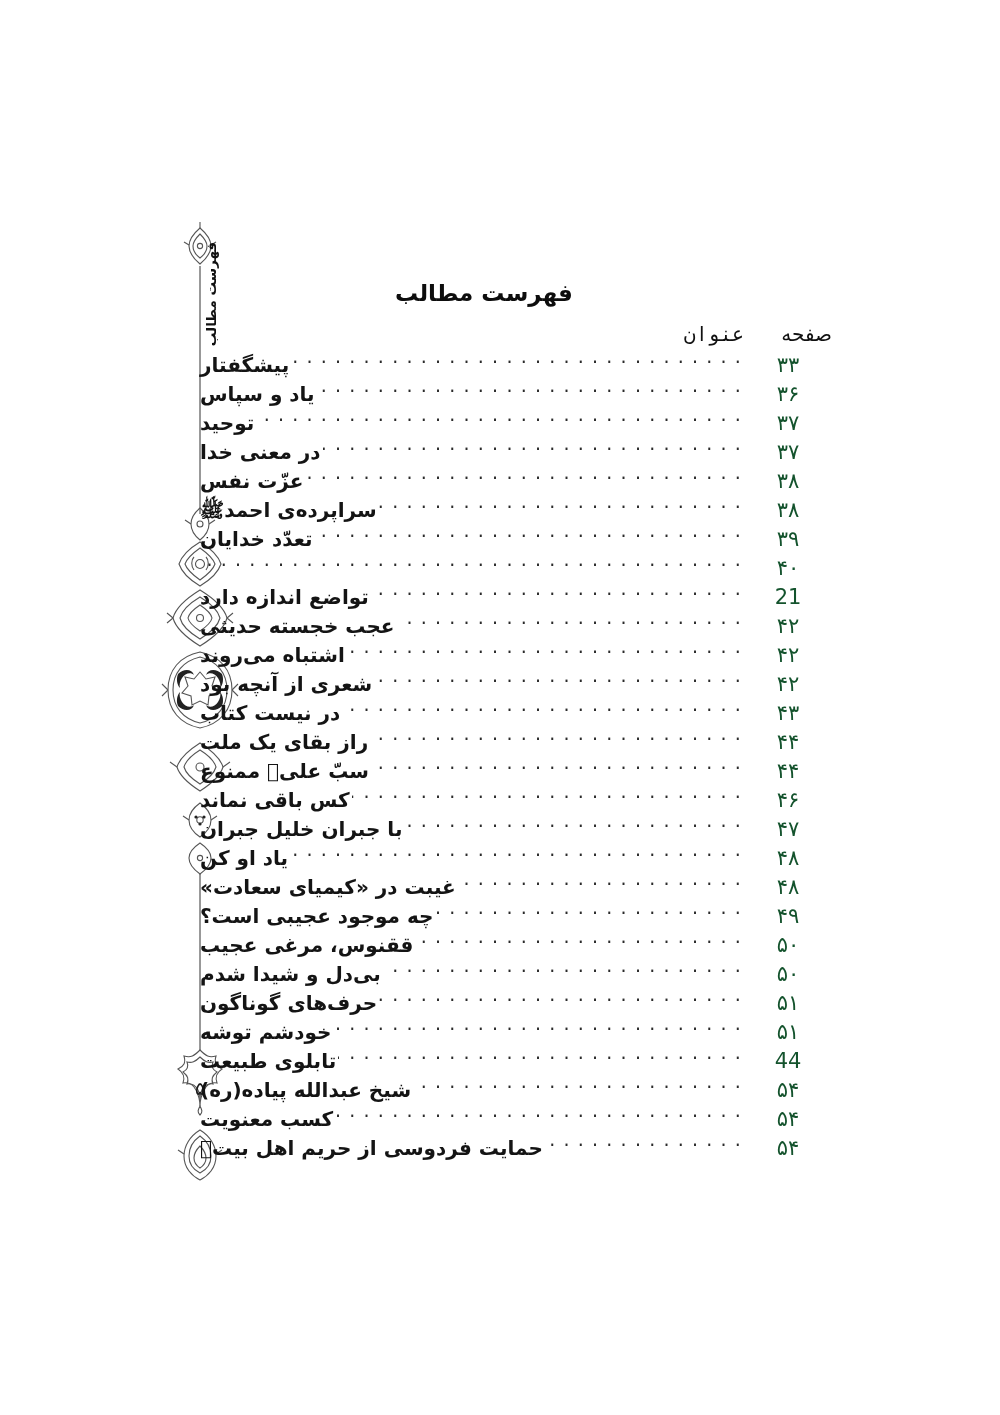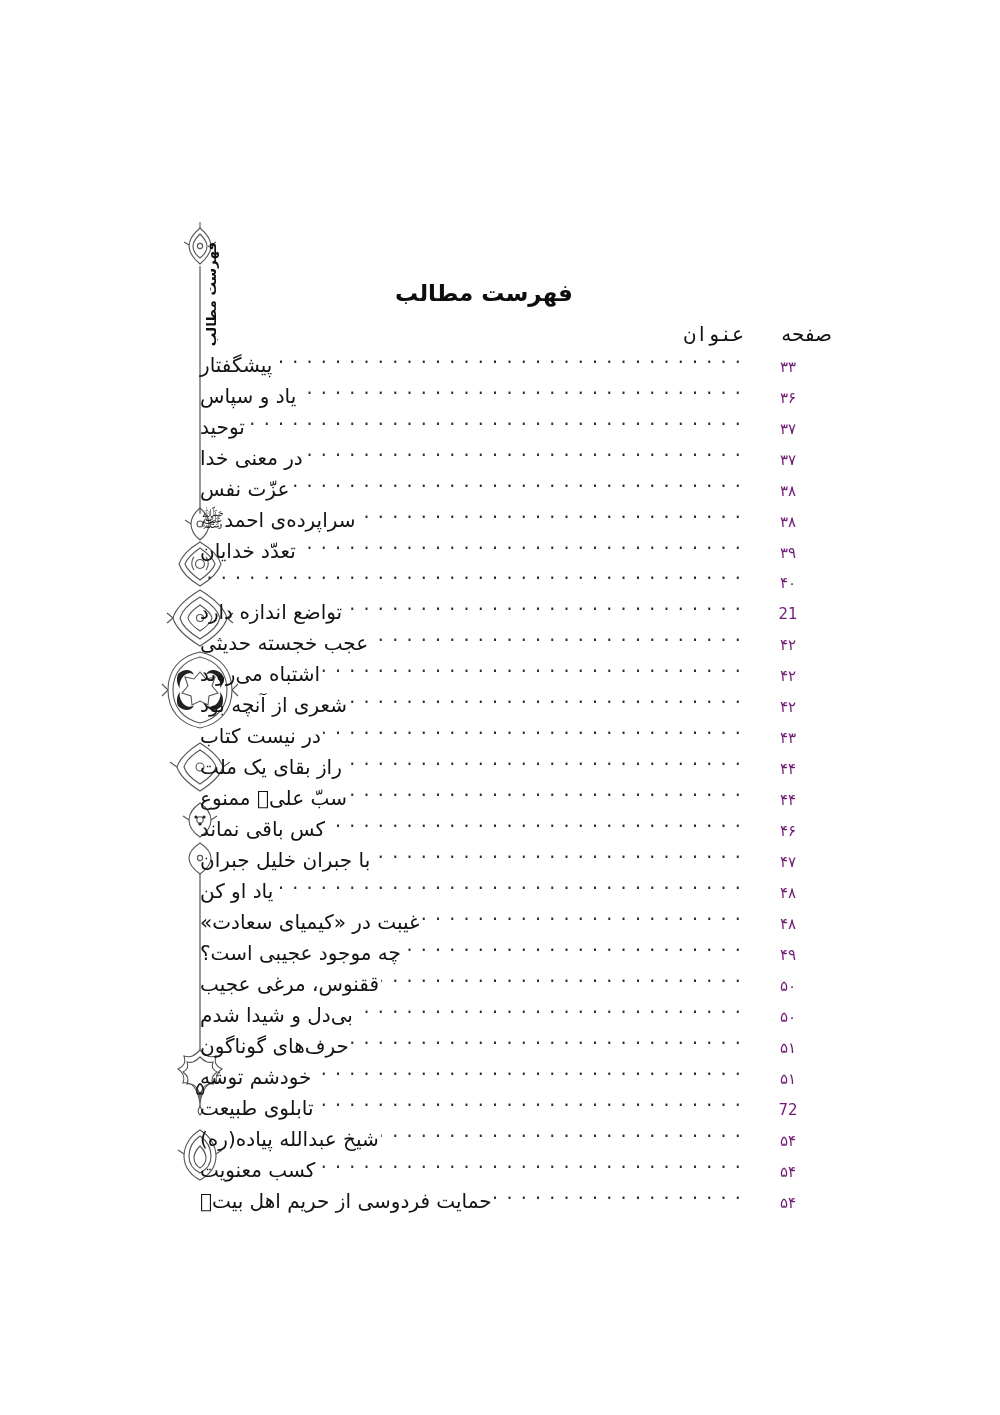--- a/index.html
+++ b/index.html
@@ -101,20 +101,21 @@
     font-size: 20px;
     line-height: 29px;
     color: #141414;
     white-space: nowrap;
   }
 
   .toc-row .entry-title {
     flex: 0 0 auto;
     text-align: center;
     padding-left: 4px;
+    font-weight: bold;
   }
 
   .toc-row .leader {
     flex: 1 1 auto;
     overflow: hidden;
     height: 1em;
     position: relative;
     margin: 0 2px;
   }
   .toc-row .leader::before {
@@ -124,22 +125,22 @@
     bottom: 0.06em;
     font-size: 19px;
     letter-spacing: 1.1px;
     color: #2a2a2a;
     white-space: nowrap;
   }
 
   .toc-row .entry-page {
     flex: 0 0 88px;
     text-align: center;
-    font-size: 15px;
-    color: #701a75;
+    font-size: 21px;
+    color: #14532d;
     direction: rtl;
   }
 </style>
 </head>
 <body>
 
 <div class="page">
 
   <div class="spine">
     <svg width="100" height="960" viewBox="0 0 100 960" xmlns="http://www.w3.org/2000/svg">
@@ -366,21 +367,21 @@
           <span class="entry-page">۵۱</span>
           <span class="leader"></span>
           <span class="entry-title">حرف‌های گوناگون</span>
         </li>
         <li class="toc-row">
           <span class="entry-page">۵۱</span>
           <span class="leader"></span>
           <span class="entry-title">خودشم توشه</span>
         </li>
         <li class="toc-row">
-          <span class="entry-page">72</span>
+          <span class="entry-page">44</span>
           <span class="leader"></span>
           <span class="entry-title">تابلوی طبیعت</span>
         </li>
         <li class="toc-row">
           <span class="entry-page">۵۴</span>
           <span class="leader"></span>
           <span class="entry-title">شیخ عبدالله پیاده(ره)</span>
         </li>
         <li class="toc-row">
           <span class="entry-page">۵۴</span>

